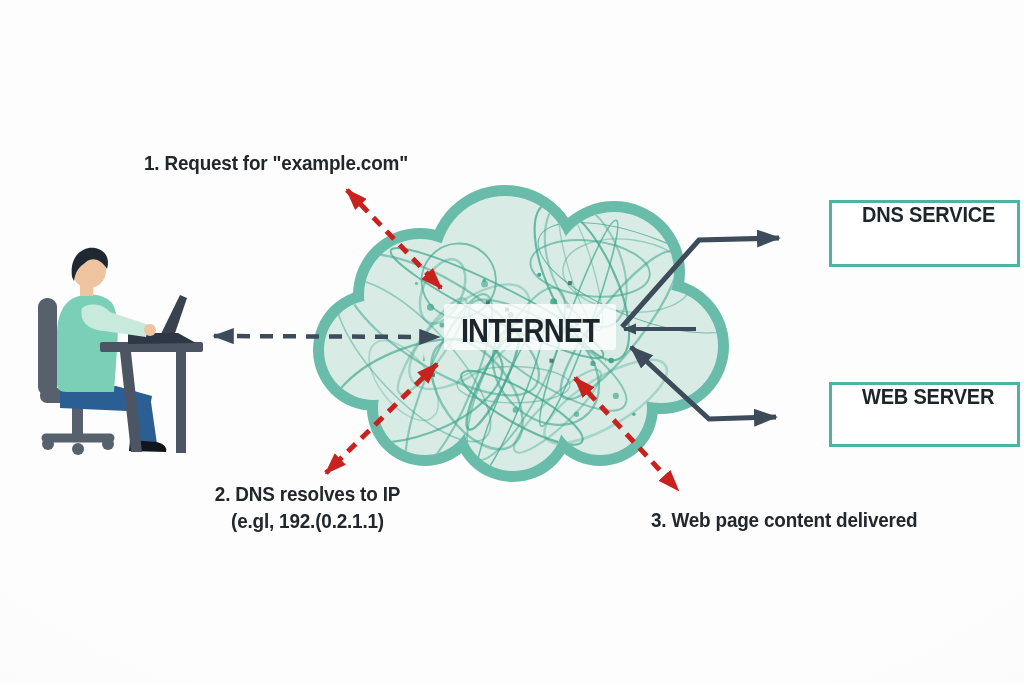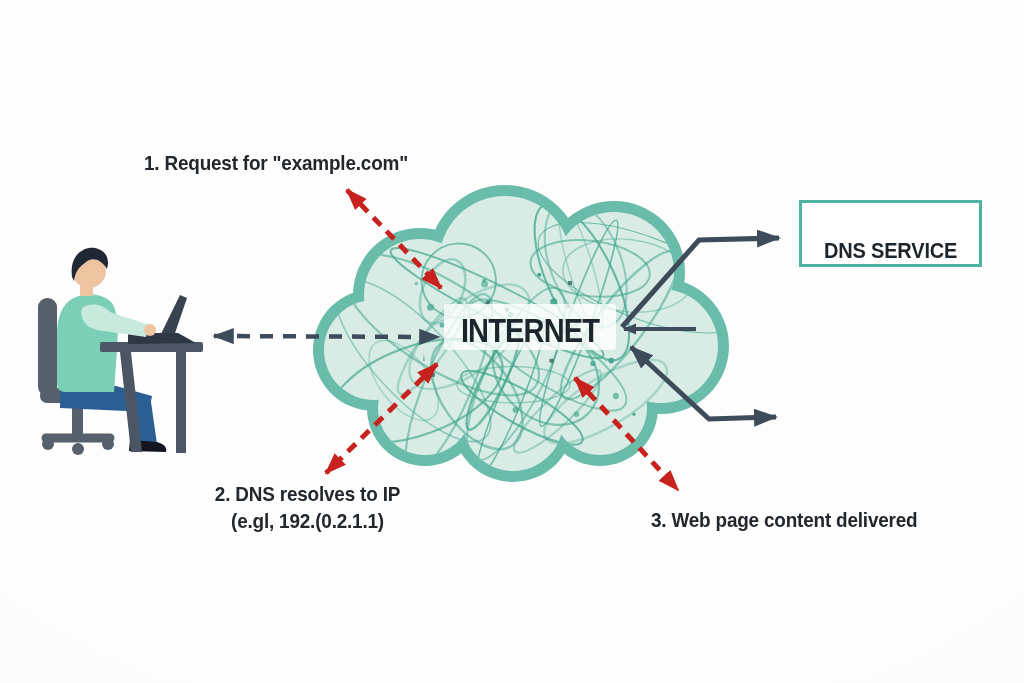--- a/index.html
+++ b/index.html
@@ -34,24 +34,25 @@
   }
   
   .lbl{
     position:absolute;white-space:nowrap;
     font-weight:bold;font-size:21px;color:var(--text);
     letter-spacing:-0.2px;line-height:27px;
     transform:scaleX(0.9);transform-origin:left top;
   }
   .lbl.center{text-align:center;transform-origin:center top;}
   .node{
-    position:absolute;left:799px;width:177px;
+    position:absolute;left:829px;width:177px;
     background:#ffffff;border:3px solid var(--box_border);
-    display:flex;align-items:flex-end;justify-content:center;
+    display:flex;align-items:flex-start;justify-content:center;
     box-sizing:content-box;
+    padding-left:8px;
   }
   .node span{
     font-weight:bold;font-size:21.5px;color:var(--box_text);
     letter-spacing:-0.2px;transform:scaleX(0.93);white-space:nowrap;
   }
 </style>
 </head>
 <body>
 
 <div class="canvas">
@@ -216,14 +217,17 @@
     <div>2. DNS resolves to IP</div>
     <div>(e.gl, 192.(0.2.1.1)</div>
   </div>
 
   <div class="lbl" style="left:651px;top:506px;">3. Web page content delivered</div>
 
   <div class="node" style="top:200px;height:61px;">
     <span>DNS SERVICE</span>
   </div>
 
+  <div class="node" style="top:382px;height:59px;">
+    <span>WEB SERVER</span>
+  </div>
 
 </div>
 
 </body></html>

